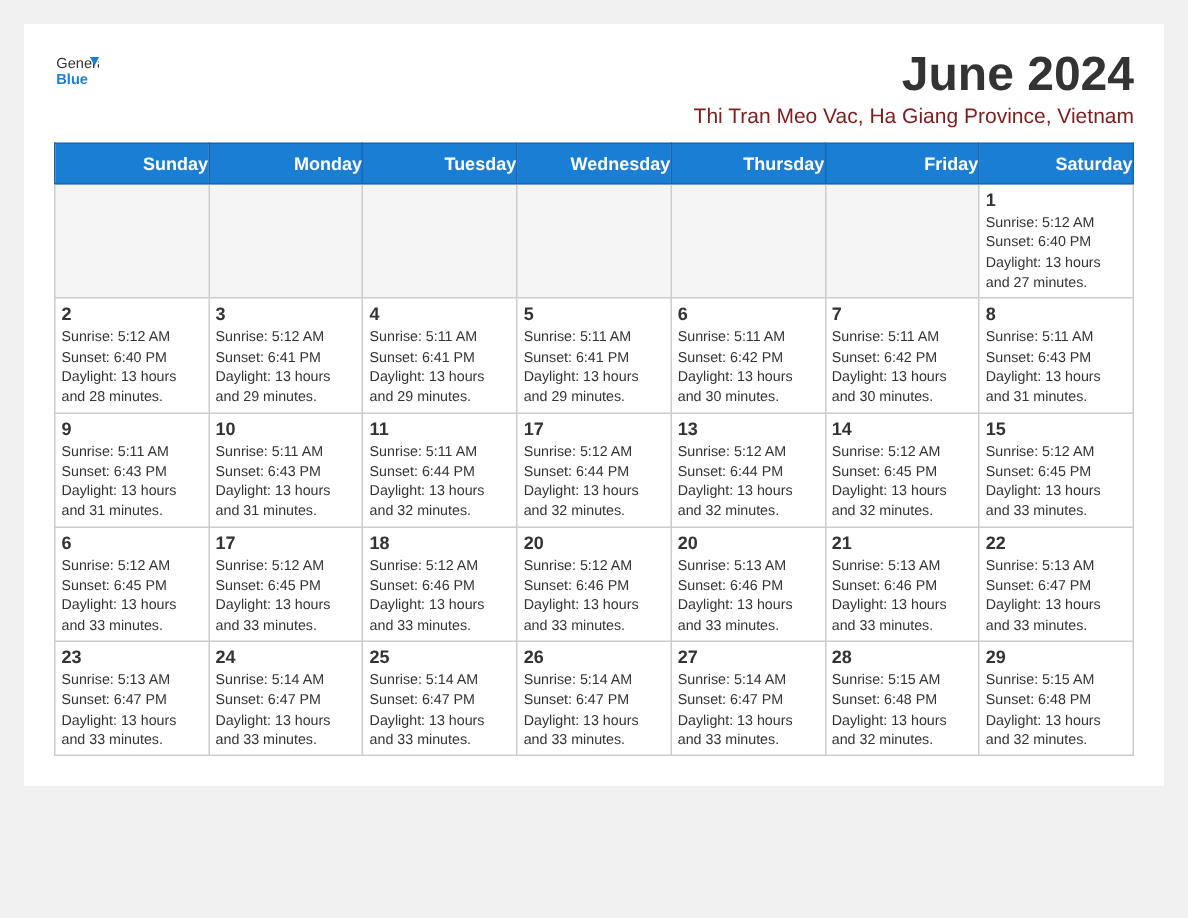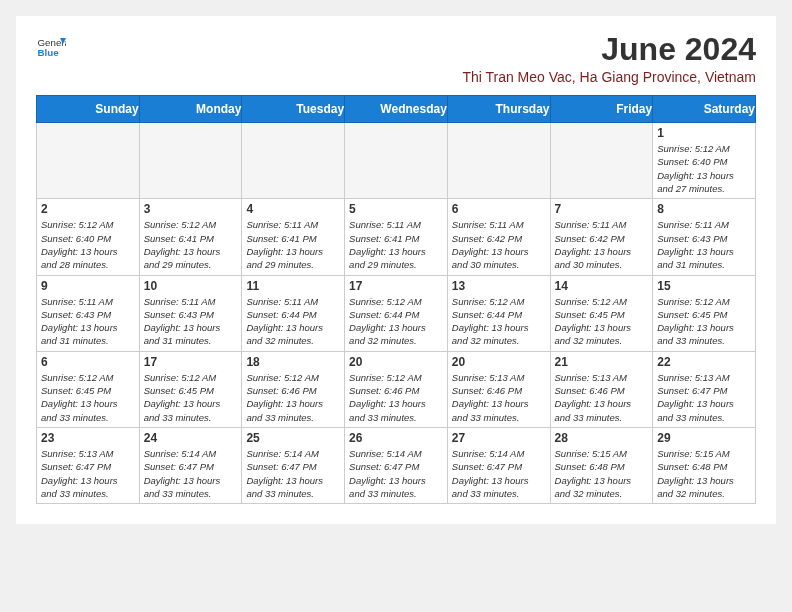--- a/index.html
+++ b/index.html
@@ -78,21 +78,20 @@
       font-size: 12px;
       font-weight: bold;
       color: #333;
       display: block;
       margin-bottom: 2px;
     }
     .cell-info {
       color: #333;
       font-size: 9.5px;
       line-height: 1.4;
-      font-style: italic;
     }
     .last-row td {
       height: 80px;
     }
   </style>
 </head>
 <body>
 
 <div class="page">
   <div class="header-top">

